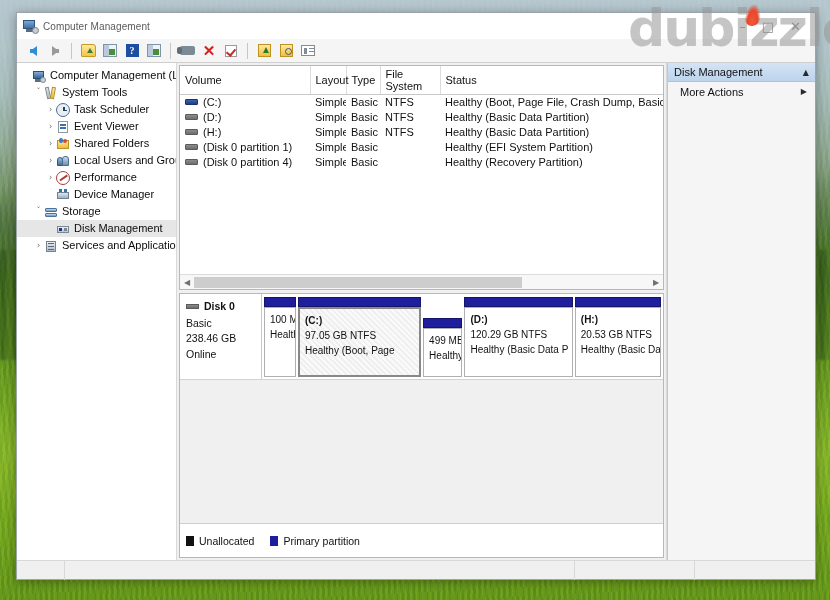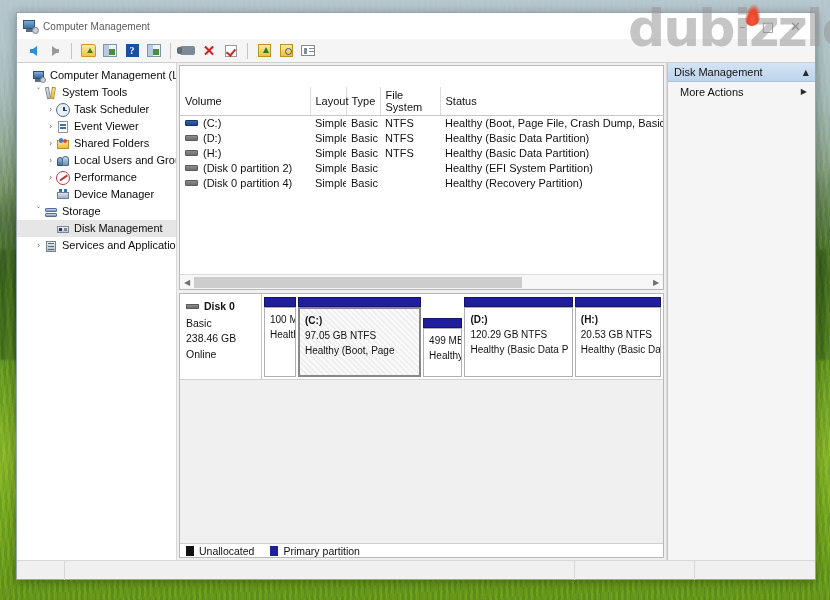--- a/index.html
+++ b/index.html
@@ -238,21 +238,21 @@
     font-size: 11px; padding: 1px 5px; height: 15px; color:#111;
     white-space: nowrap; overflow: hidden;
   }
   .vol-name { display:flex; align-items:center; gap:5px; }
   .drv {
     width: 13px; height: 6px; flex:none;
     background: linear-gradient(#8d8d8d,#6d6d6d);
     border: 1px solid #5b5b5b; border-radius: 1px;
   }
   .drv.sel { background: linear-gradient(#3a63b0,#1b3f86); border-color:#173566; }
-  .vol-body { flex:1; overflow:hidden;margin-top:21px; }
+  .vol-body { flex:1; overflow:hidden; }
 
   
   .hscroll {
     height: 15px; background:#f7f7f7; border-top:1px solid #dcdcdc;
     display:flex; align-items:center; flex:none;
   }
   .hs-arrow {
     width:14px; height:13px; display:flex;align-items:center;justify-content:center;
     font-size:8px; color:#707070; font-family:"DejaVu Sans", sans-serif;
   }
@@ -286,21 +286,21 @@
   }
   .part.selected .box {
     border:2px solid #888; background:#fafafa;
     background-image: repeating-linear-gradient(45deg, rgba(0,0,0,.045) 0 2px, transparent 2px 4px);
   }
   .part .lbl { font-weight:bold; }
 
   .disk-blank { flex:1; background:#f0f0f0; border-top:1px solid #d2d2d2; min-height:0; }
 
   .legend {
-    height: 14px; flex:none; background:#fff; border-top:1px solid #cfcfcf;
+    height: 34px; flex:none; background:#fff; border-top:1px solid #cfcfcf;
     display:flex; align-items:center; gap:5px; padding-left:6px; font-size:10.5px; color:#111;
   }
   .lg-sw { width:8px;height:10px; flex:none; }
   .lg-sw.unalloc { background:#111; }
   .lg-sw.primary { background:#1f1f9e; }
   .lg-gap { width:6px; }
 
   
   .actions {
     width: 148px; flex:none; background:#f5f5f5;
@@ -578,21 +578,21 @@
                   </td>
                   <td>Simple</td>
                   <td>Basic</td>
                   <td>NTFS</td>
                   <td>Healthy (Basic Data Partition)</td>
                 </tr>
                 <tr>
                   <td>
                     <span class="vol-name">
                       <span class="drv"></span>
-                      <span>(Disk 0 partition 2)</span>
+                      <span>(Disk 0 partition 1)</span>
                     </span>
                   </td>
                   <td>Simple</td>
                   <td>Basic</td>
                   <td></td>
                   <td>Healthy (EFI System Partition)</td>
                 </tr>
                 <tr>
                   <td>
                     <span class="vol-name">

